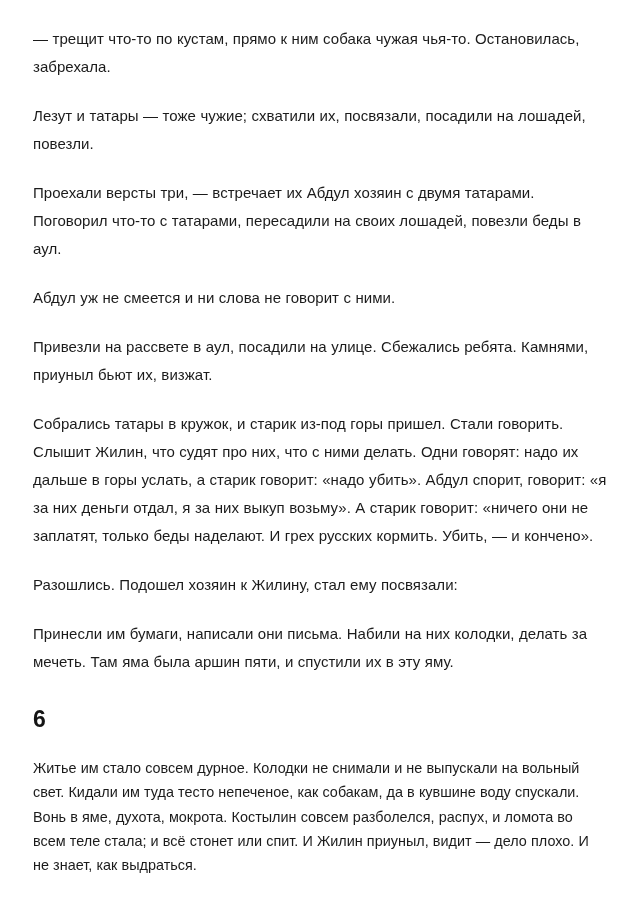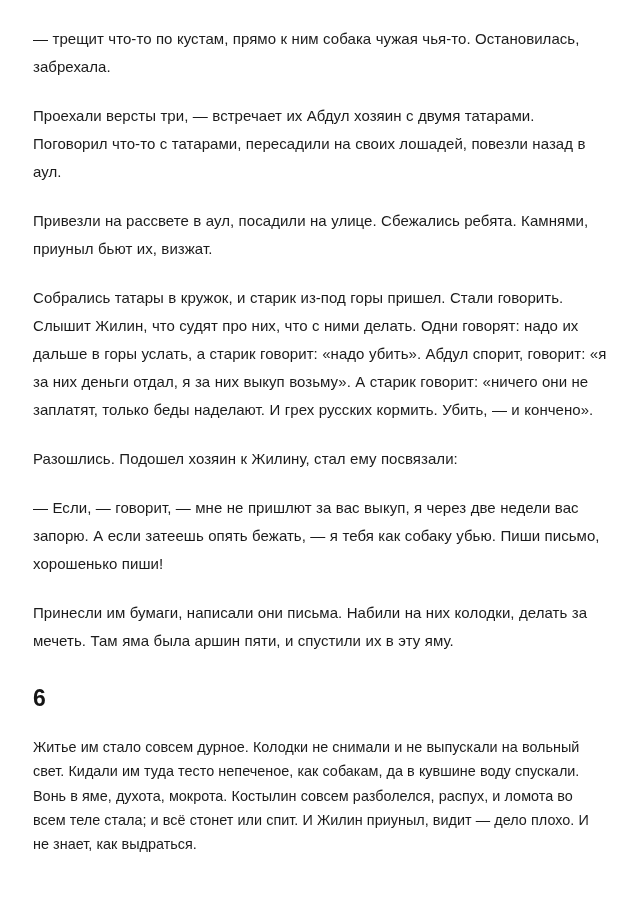--- a/index.html
+++ b/index.html
@@ -62,25 +62,26 @@
     margin-bottom: 0;
   }
 </style>
 </head>
 <body>
 
 <div class="page">
 
   <div class="section-upper">
     <p class="para">— трещит что-то по кустам, прямо к ним собака чужая чья-то. Остановилась, забрехала.</p>
-    <p class="para">Проехали версты три, — встречает их Абдул хозяин с двумя татарами. Поговорил что-то с татарами, пересадили на своих лошадей, повезли назад в аул.</p>
+    <p class="para">Лезут и татары — тоже чужие; схватили их, посвязали, посадили на лошадей, повезли.</p>
+    <p class="para">Проехали версты три, — встречает их Абдул хозяин с двумя татарами. Поговорил что-то с татарами, пересадили на своих лошадей, повезли беды в аул.</p>
+    <p class="para">Абдул уж не смеется и ни слова не говорит с ними.</p>
     <p class="para">Привезли на рассвете в аул, посадили на улице. Сбежались ребята. Камнями, приуныл бьют их, визжат.</p>
     <p class="para">Собрались татары в кружок, и старик из-под горы пришел. Стали говорить. Слышит Жилин, что судят про них, что с ними делать. Одни говорят: надо их дальше в горы услать, а старик говорит: «надо убить». Абдул спорит, говорит: «я за них деньги отдал, я за них выкуп возьму». А старик говорит: «ничего они не заплатят, только беды наделают. И грех русских кормить. Убить, — и кончено».</p>
     <p class="para">Разошлись. Подошел хозяин к Жилину, стал ему посвязали:</p>
-    <p class="para">— Если, — говорит, — мне не пришлют за вас выкуп, я через две недели вас запорю. А если затеешь опять бежать, — я тебя как собаку убью. Пиши письмо, хорошенько пиши!</p>
     <p class="para">Принесли им бумаги, написали они письма. Набили на них колодки, делать за мечеть. Там яма была аршин пяти, и спустили их в эту яму.</p>
   </div>
 
   <h2 class="chapter-heading">6</h2>
 
   <div class="section-lower">
     <p class="para">Житье им стало совсем дурное. Колодки не снимали и не выпускали на вольный свет. Кидали им туда тесто непеченое, как собакам, да в кувшине воду спускали. Вонь в яме, духота, мокрота. Костылин совсем разболелся, распух, и ломота во всем теле стала; и всё стонет или спит. И Жилин приуныл, видит — дело плохо. И не знает, как выдраться.</p>
 
   </div>
 

